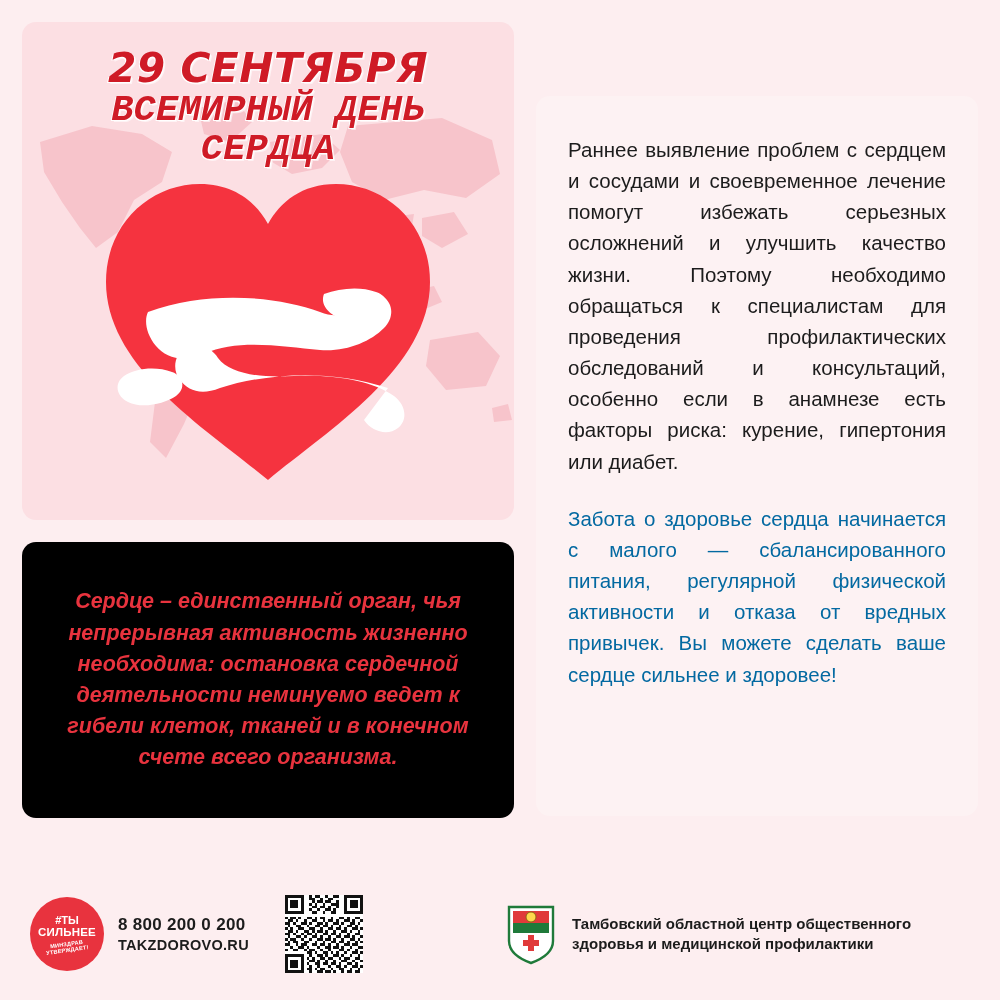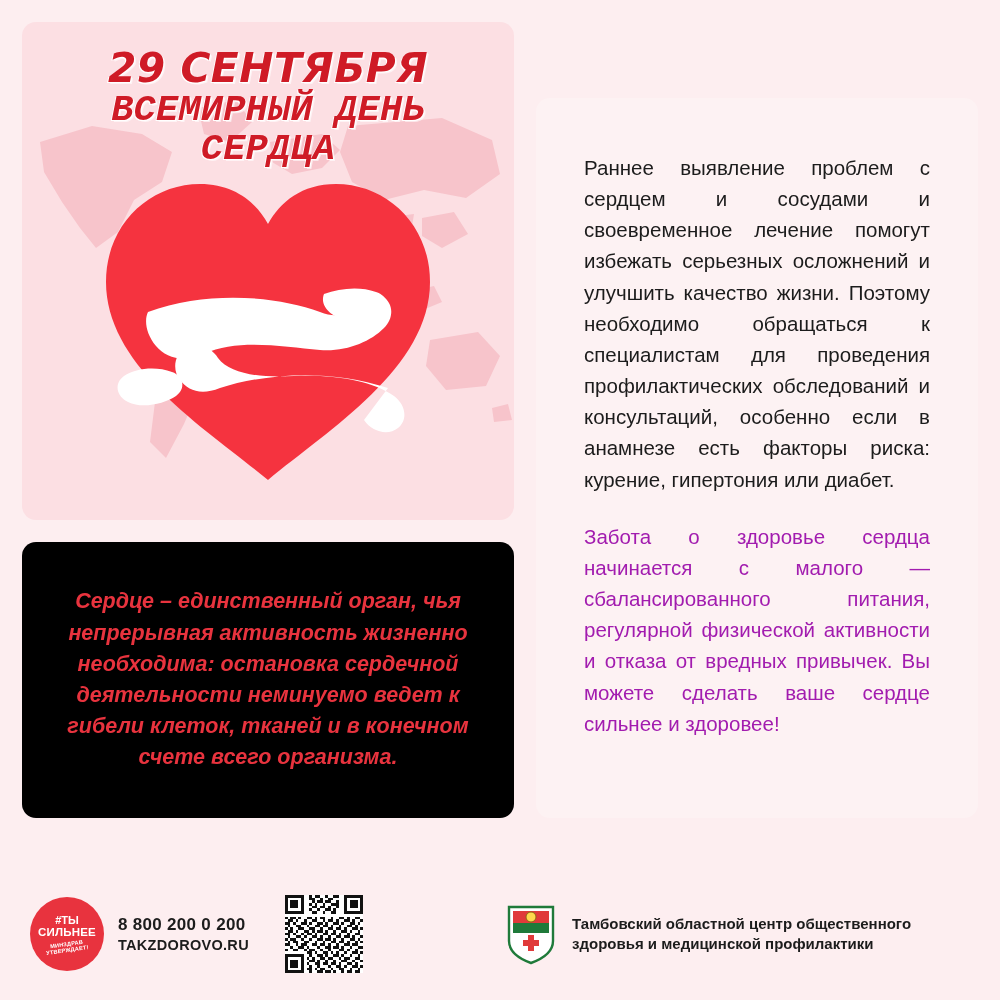--- a/index.html
+++ b/index.html
@@ -14,21 +14,21 @@
     position: relative;
     width: 1000px; height: 1000px;
     background: #fdeef0;
     padding: 22px;
   }
 
   
   .grid {
     display: flex;
     gap: 22px;
-    align-items: flex-end;
+    align-items: center;
   }
   .col-left { width: 492px; }
   .col-right { width: 442px; }
 
   
   .hero {
     position: relative;
     width: 492px; height: 498px;
     background: #fcdfe3;
     border-radius: 14px;
@@ -101,27 +101,27 @@
   
   .textcard {
     width: 442px;
     min-height: 720px;
     background: #fdf2f3;
     border-radius: 14px;
     padding: 38px 32px 34px 32px;
     margin-top: 72px;
   }
   .textcard p {
-    margin: 16px;
+    margin: 0;
     text-align: justify;
     font-size: 20.5px;
     line-height: 1.52;
   }
   .para-dark { color: #1c1c1c; }
-  .para-red { color: #a21caf; margin-top: 26px !important; }
+  .para-red { color: #0369a1; margin-top: 26px !important; }
 
   
   .footer {
     position: absolute;
     left: 0; right: 0; bottom: 0;
     height: 132px;
     padding: 0 30px;
     display: flex;
     align-items: center;
   }

